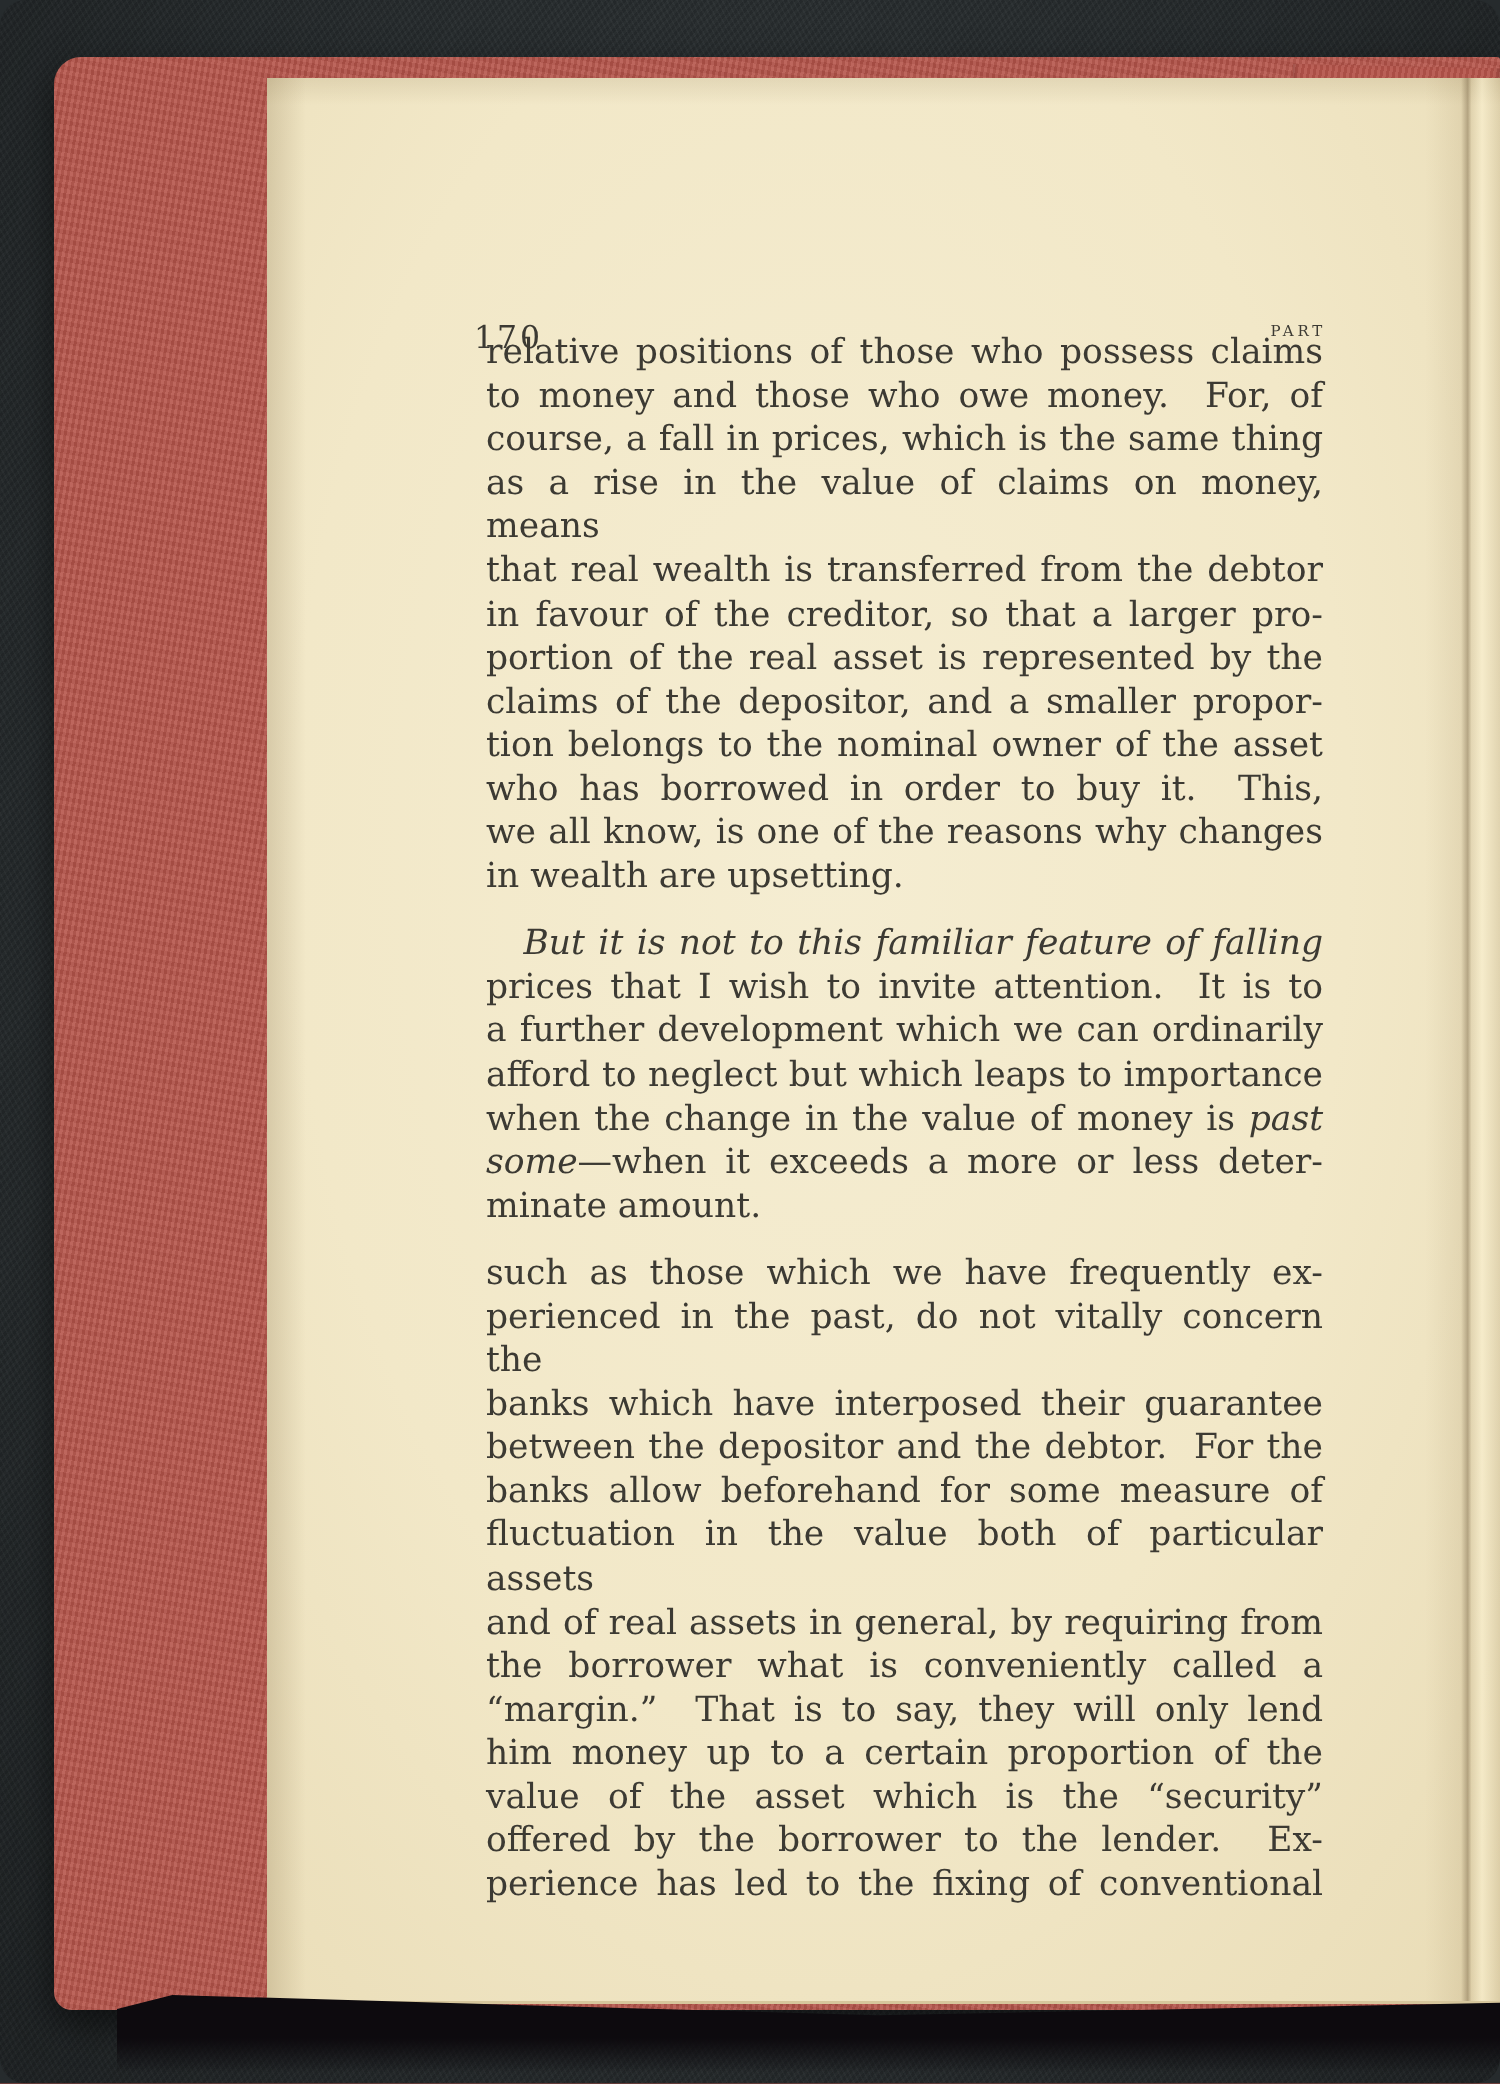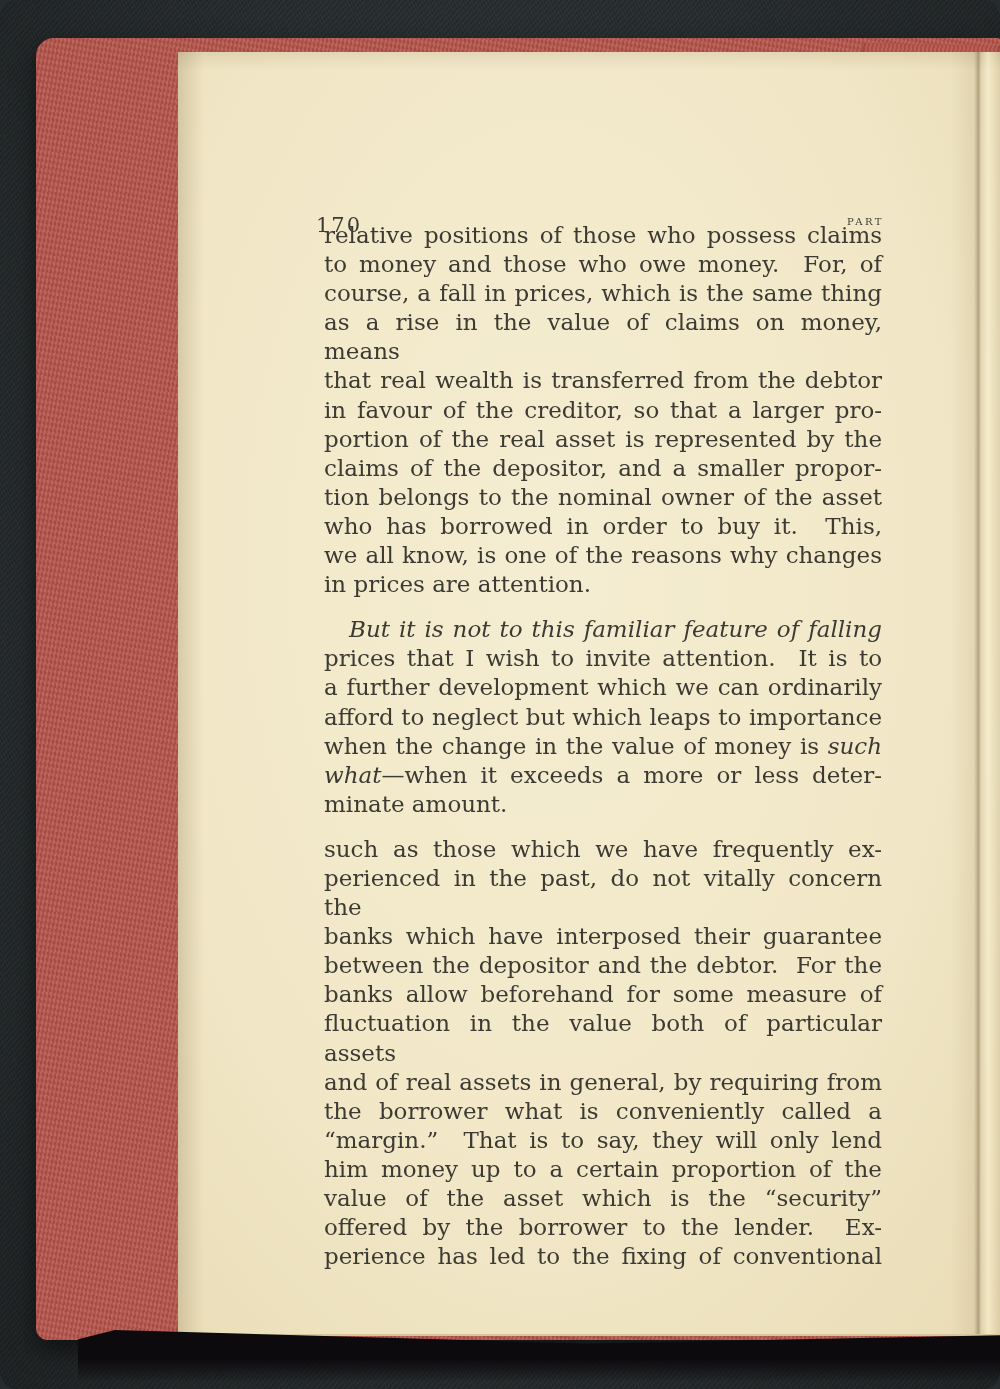--- a/index.html
+++ b/index.html
@@ -163,29 +163,29 @@
             <div class="line">to money and those who owe money.&nbsp; For, of</div>
             <div class="line">course, a fall in prices, which is the same thing</div>
             <div class="line">as a rise in the value of claims on money, means</div>
             <div class="line">that real wealth is transferred from the debtor</div>
             <div class="line">in favour of the creditor, so that a larger pro-</div>
             <div class="line">portion of the real asset is represented by the</div>
             <div class="line">claims of the depositor, and a smaller propor-</div>
             <div class="line">tion belongs to the nominal owner of the asset</div>
             <div class="line">who has borrowed in order to buy it.&nbsp; This,</div>
             <div class="line">we all know, is one of the reasons why changes</div>
-            <div class="line rag">in prices are attention.</div>
+            <div class="line rag">in wealth are upsetting.</div>
           </div>
           <div class="para">
             <div class="line indent">But it is not to this familiar feature of falling</div>
             <div class="line">prices that I wish to invite attention.&nbsp; It is to</div>
             <div class="line">a further development which we can ordinarily</div>
             <div class="line">afford to neglect but which leaps to importance</div>
-            <div class="line">when the change in the value of money is <i>such</i></div>
-            <div class="line"><i>what</i>—when it exceeds a more or less deter-</div>
+            <div class="line">when the change in the value of money is <i>past</i></div>
+            <div class="line"><i>some</i>—when it exceeds a more or less deter-</div>
             <div class="line rag">minate amount.</div>
           </div>
           <div class="para">
             <div class="line">such as those which we have frequently ex-</div>
             <div class="line">perienced in the past, do not vitally concern the</div>
             <div class="line">banks which have interposed their guarantee</div>
             <div class="line">between the depositor and the debtor.&nbsp; For the</div>
             <div class="line">banks allow beforehand for some measure of</div>
             <div class="line">fluctuation in the value both of particular assets</div>
             <div class="line">and of real assets in general, by requiring from</div>

